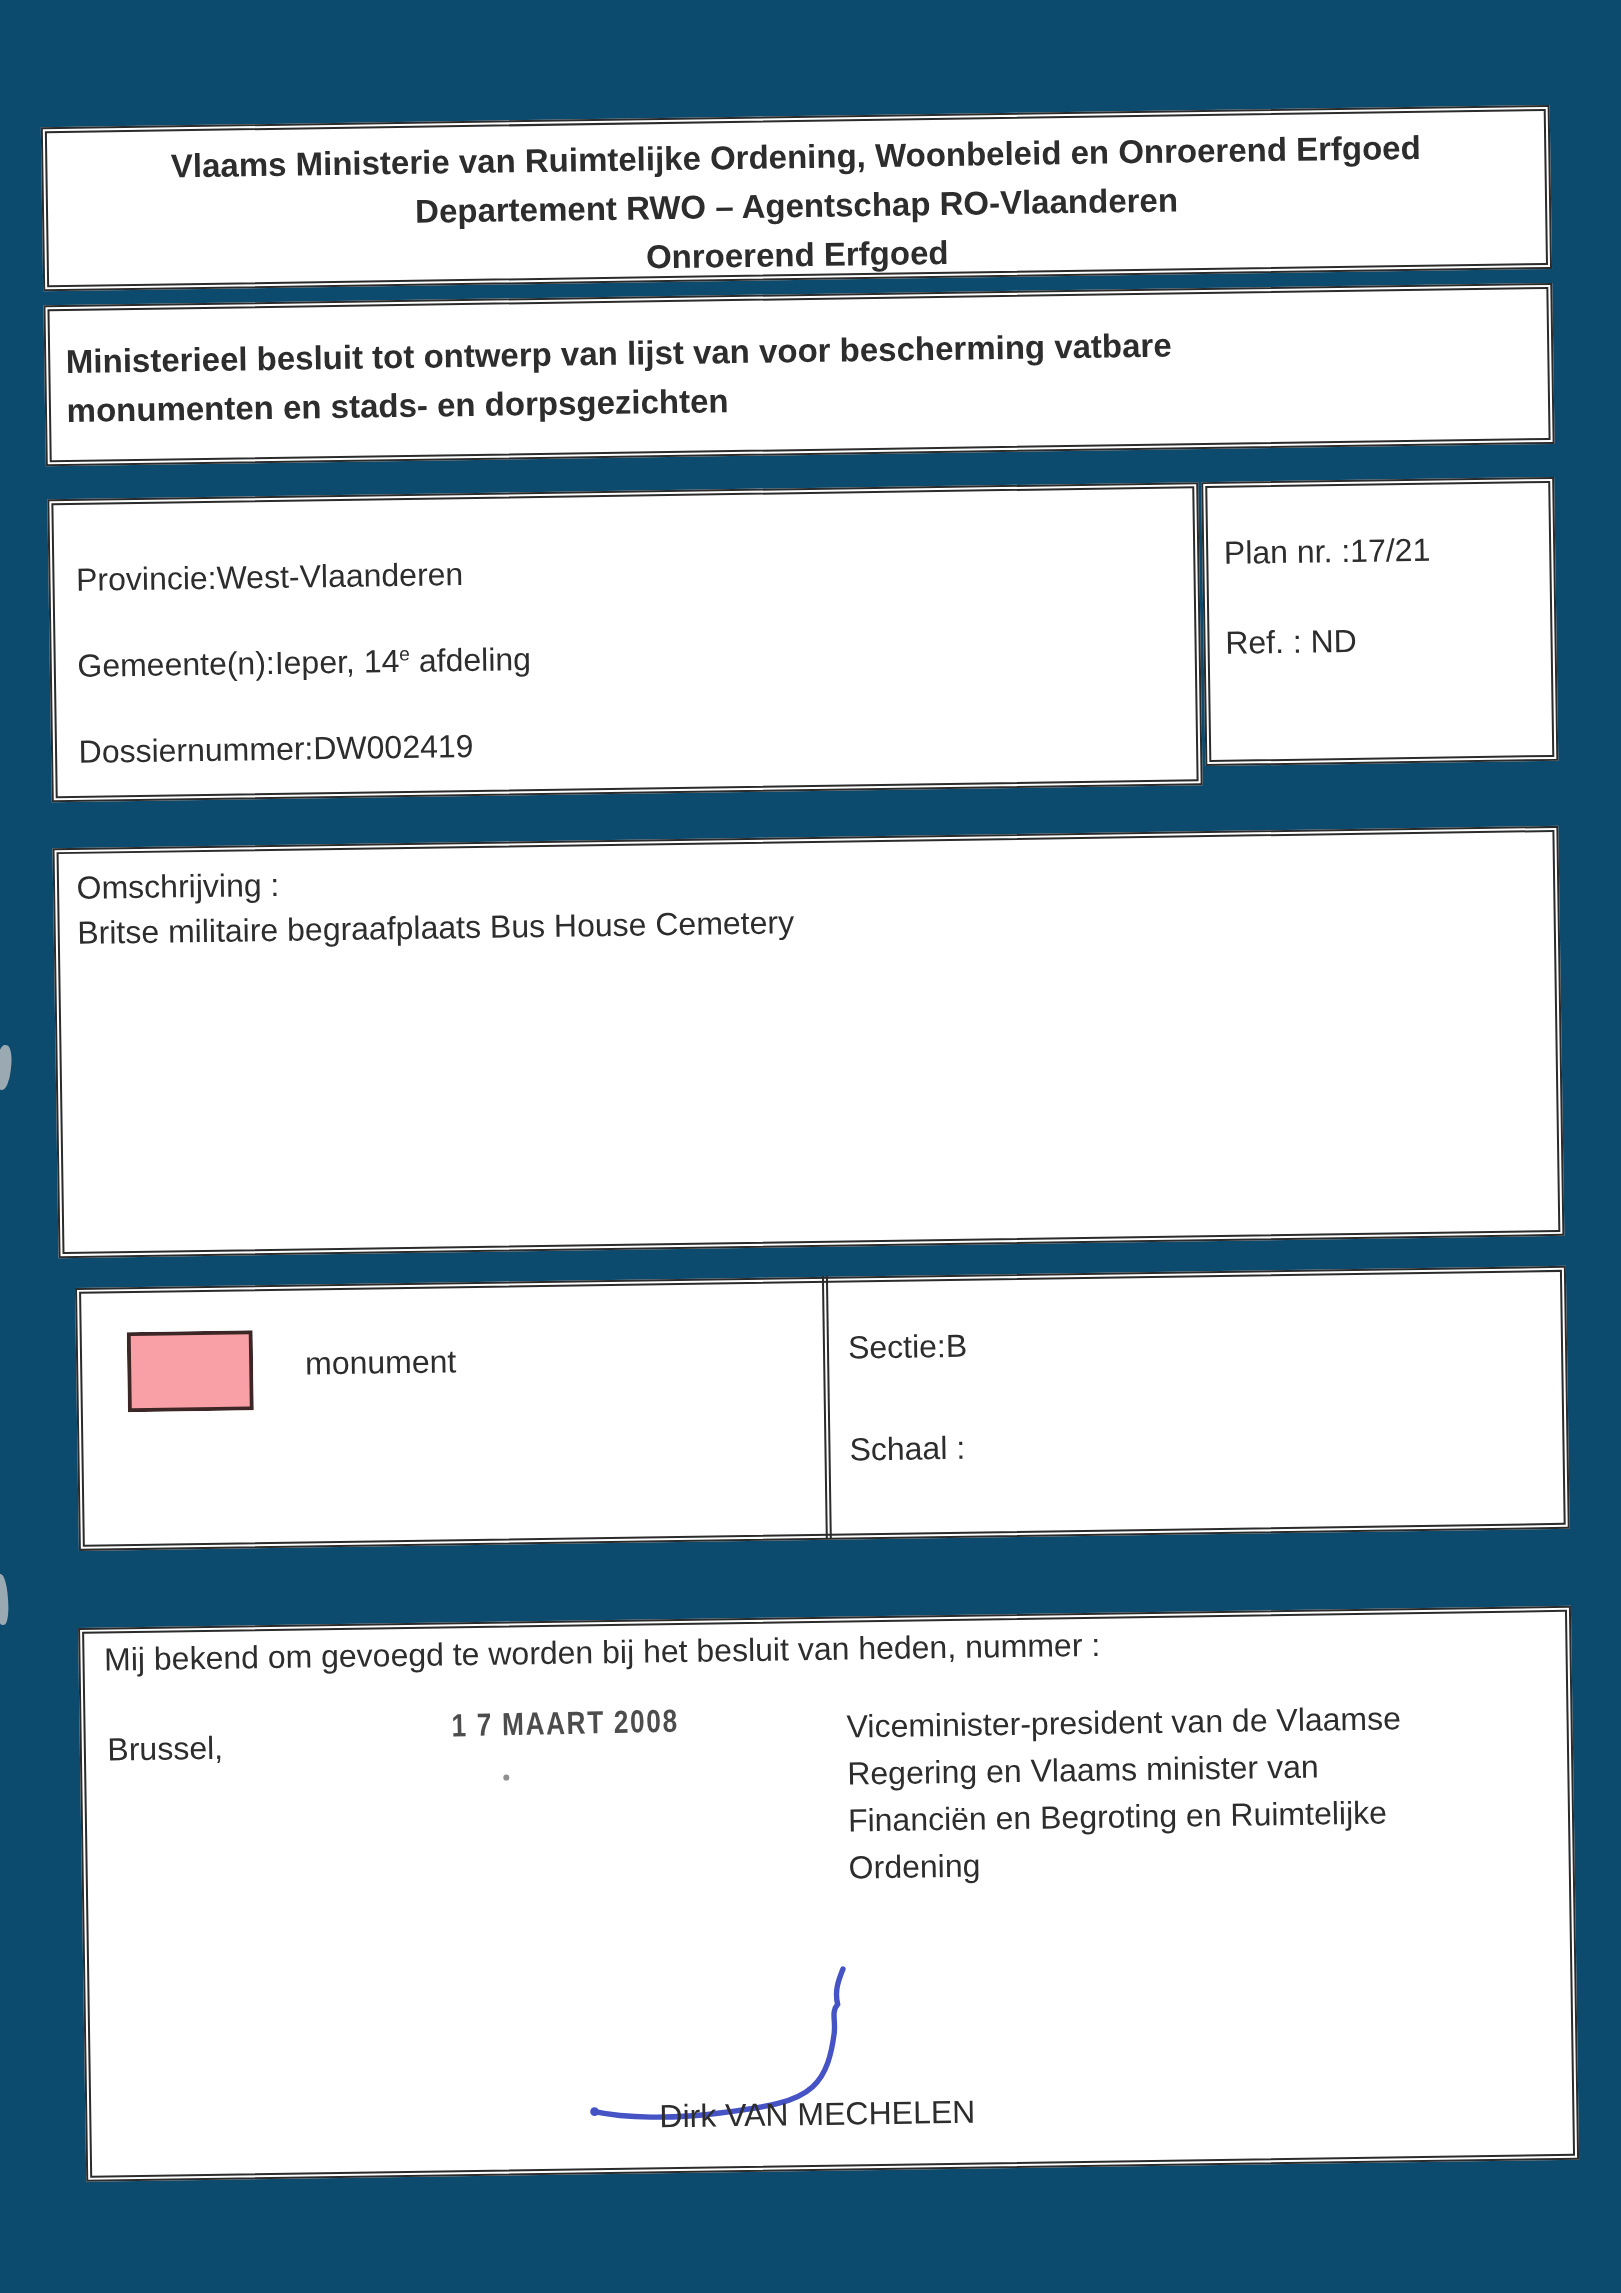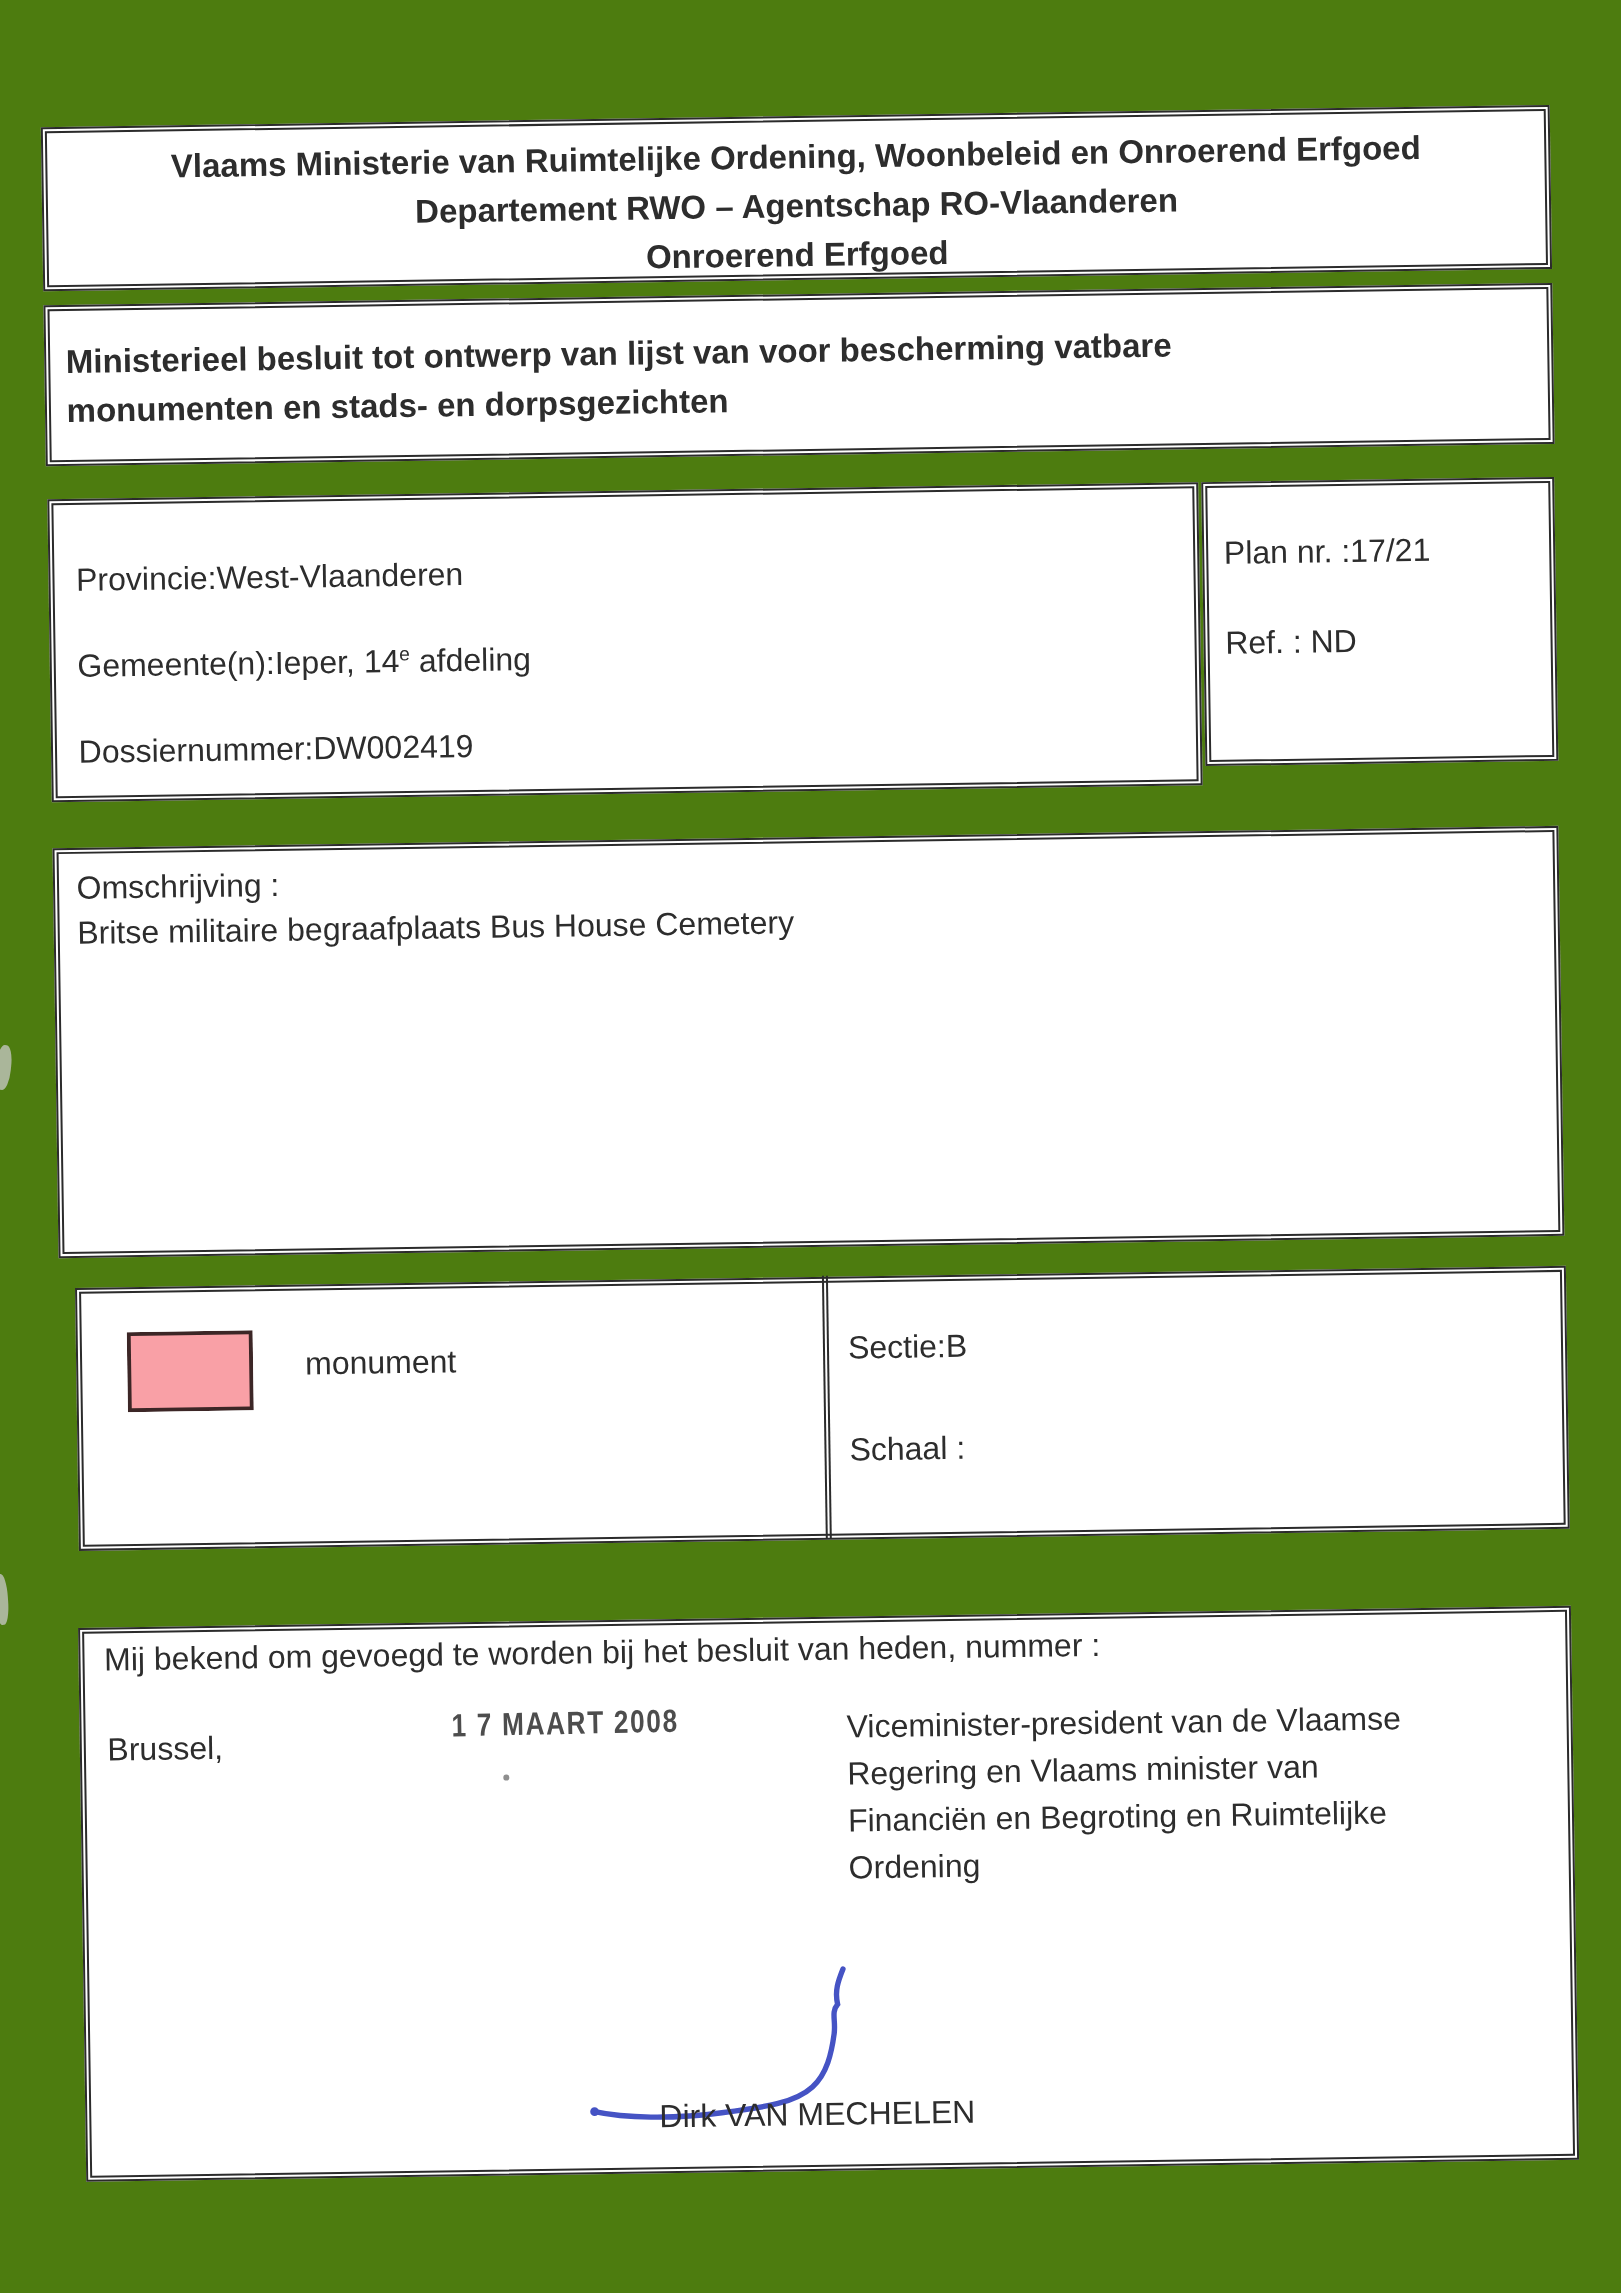--- a/index.html
+++ b/index.html
@@ -1,19 +1,19 @@
 <!DOCTYPE html>
 <html><head>
 <meta charset="utf-8">
 <style>
   html,body{margin:0;padding:0;background:#ffffff;}
   .page{
     position:relative;
     width:1621px;height:2294px;
-    background:#4d7c0f;
+    background:#0c4a6e;
     overflow:hidden;
     font-family:"Liberation Sans", sans-serif;
     color:#2d2d2d;
   }
   .sheet{
     position:absolute;inset:0;
     transform:rotate(-0.85deg);
     transform-origin:50% 50%;
   }
   .box{

